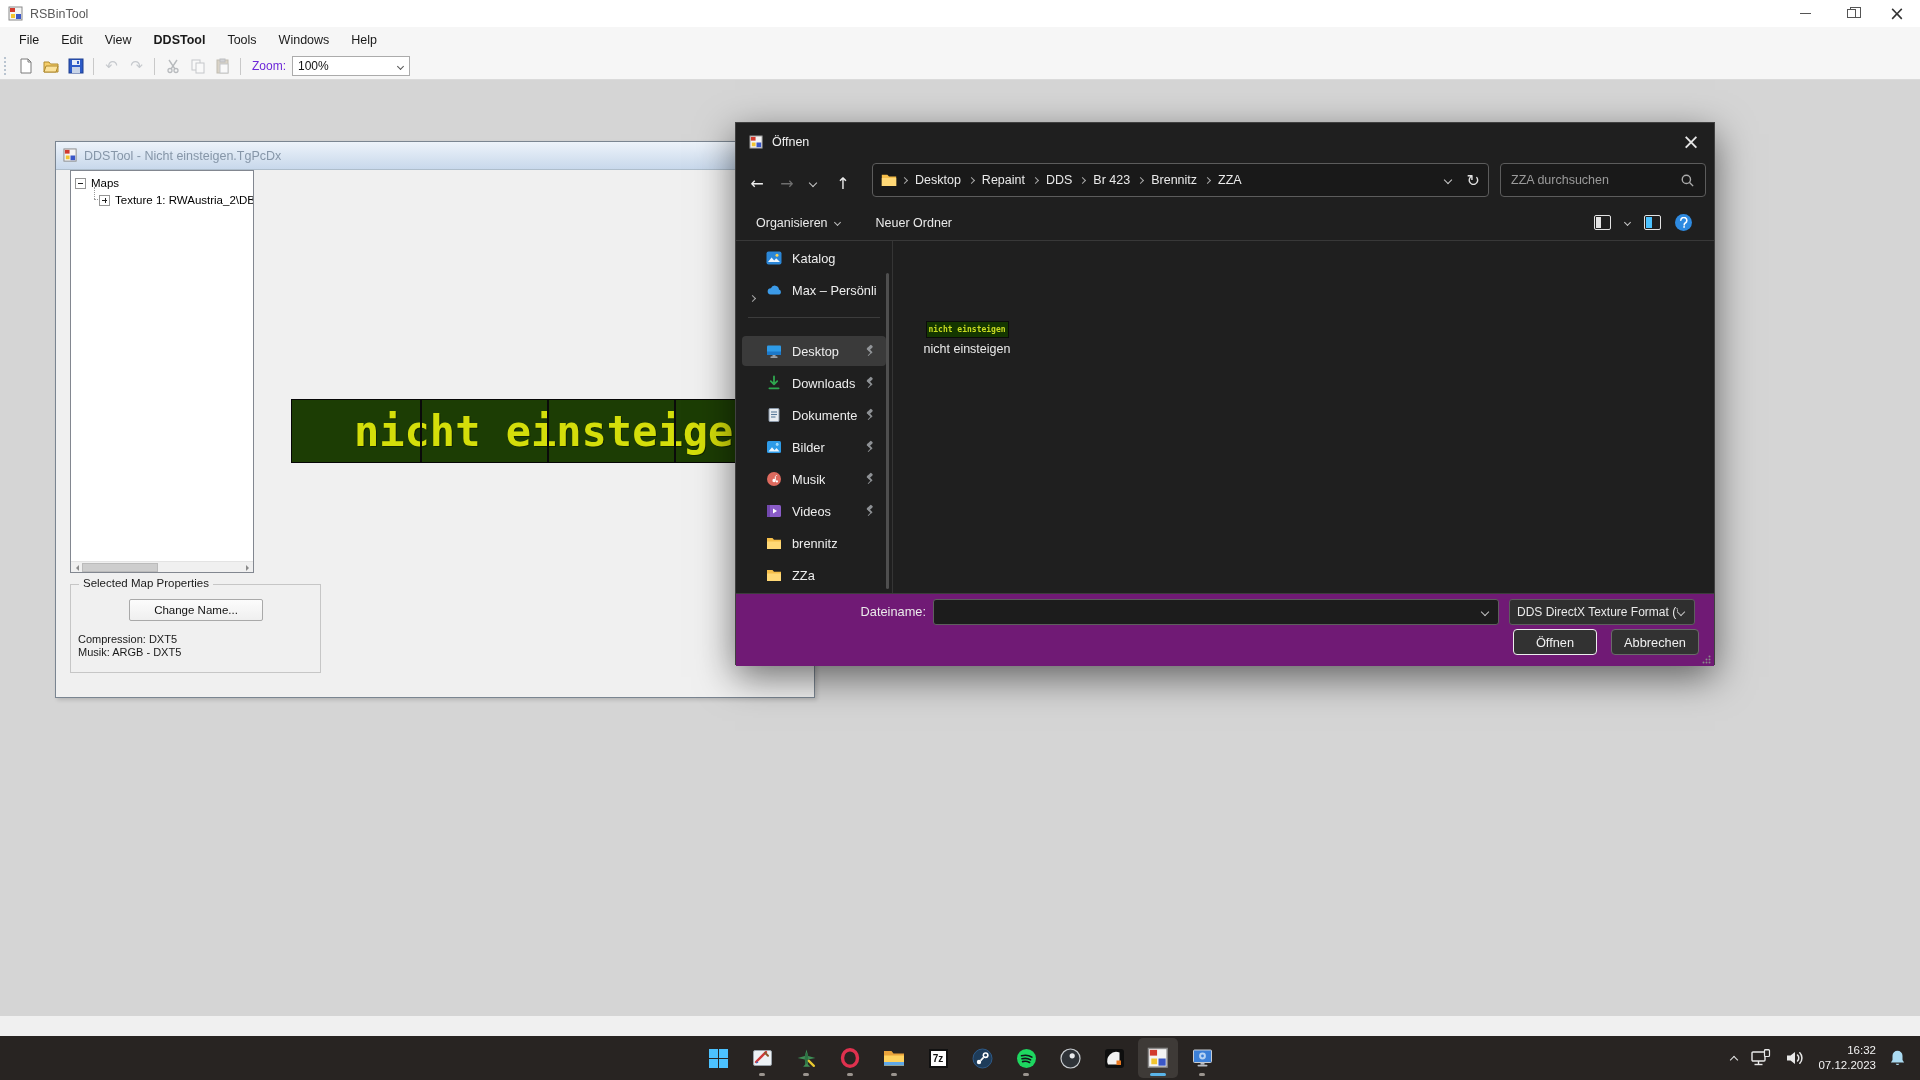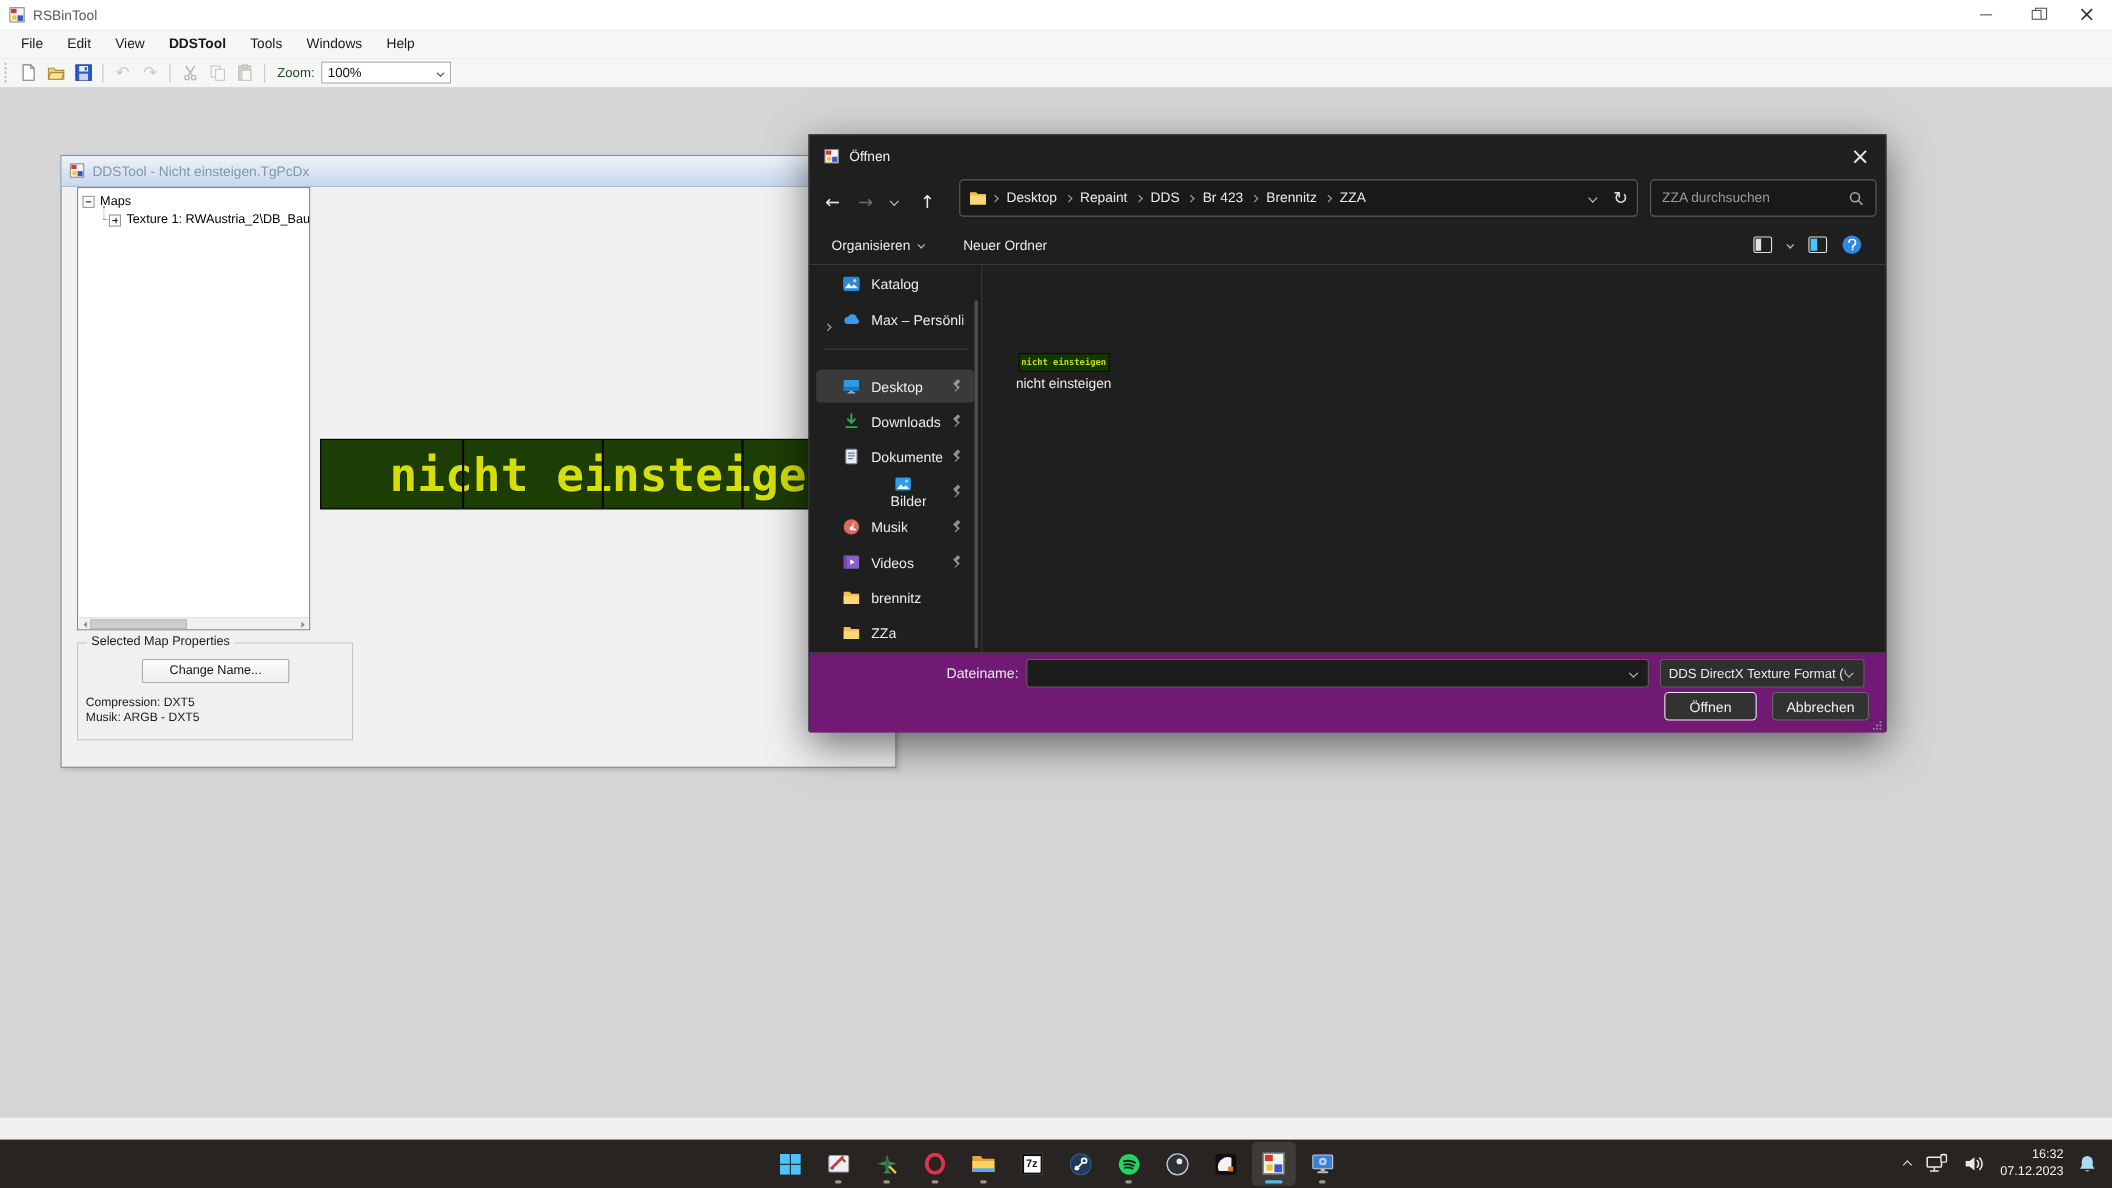--- a/index.html
+++ b/index.html
@@ -25,21 +25,21 @@
   .menu-item.bold{font-weight:bold;}
 
   .toolbar{position:absolute;left:0;top:53px;right:0;height:27px;background:#F6F6F6;
     border-bottom:1px solid #DADADA;display:flex;align-items:center;z-index:1;}
   .tb-grip{width:4px;height:18px;margin:0 5px 0 4px;border-left:2px dotted #B9C4D0;}
   .tb-ico{width:17px;height:17px;margin:0 4px;display:flex;align-items:center;justify-content:center;}
   .tb-ico svg{width:16px;height:16px;}
   .tb-ico.disabled{opacity:.42;filter:grayscale(.6);}
   .tb-sep{width:1px;height:17px;background:#C9C9C9;margin:0 5px;}
   .arrow-ch{font-family:"DejaVu Sans",sans-serif;font-size:15px;color:#7B8EA8;line-height:1;}
-  .zoom-label{font-size:12px;color:#14532d;margin:0 6px 0 6px;}
+  .zoom-label{font-size:12px;color:#6d28d9;margin:0 6px 0 6px;}
   .zoom-combo{width:118px;height:20px;background:#fff;border:1px solid #ABABAB;display:flex;align-items:center;}
   .zoom-value{font-size:12px;color:#111;padding-left:5px;flex:1;}
   .zoom-arrow{width:17px;height:100%;display:flex;align-items:center;justify-content:center;}
   .zoom-arrow .chev{width:5px;height:5px;border-color:#555;}
 
   .statusstrip{position:absolute;left:0;top:1016px;right:0;height:20px;background:#F0F0F0;z-index:1;}
 
   
   .chev{display:inline-block;width:7px;height:7px;border-right:1.6px solid #C8C8C8;border-bottom:1.6px solid #C8C8C8;}
   .chev.down{transform:rotate(45deg);}
@@ -50,21 +50,21 @@
   .child{position:absolute;left:55px;top:141px;width:760px;height:557px;background:#F0F0F0;
     border:1px solid #7A8591;z-index:2;box-shadow:2px 2px 4px rgba(0,0,0,.15);}
   .child-titlebar{height:28px;background:linear-gradient(#EDF3FA,#C8D8EB);display:flex;align-items:center;
     padding:0 7px;border-bottom:1px solid #AEBDCB;}
   .child-title{font-size:12.5px;color:#8696A8;margin-left:6px;}
   .child-minbtn{margin-left:auto;width:23px;height:15px;background:linear-gradient(#FDFEFF,#D3E0EF);
     border:1px solid #94A6BA;border-radius:2px;display:flex;align-items:flex-end;justify-content:center;padding-bottom:3px;}
   .child-minbtn span{width:8px;height:2px;background:#5A6B7E;}
   .child-client{position:relative;height:527px;}
 
-  .treepanel{position:absolute;left:14px;top:0;width:212px;height:403px;background:#fff;
+  .treepanel{position:absolute;left:14px;top:0;width:184px;height:403px;background:#fff;
     border:1px solid #828790;overflow:hidden;}
   .tree-row{position:absolute;display:flex;align-items:center;font-size:11.5px;color:#000;white-space:nowrap;}
   .expander{width:11px;height:11px;border:1px solid #969696;background:#fff;position:relative;flex:none;}
   .expander::before{content:"";position:absolute;left:2px;top:4.5px;width:5px;height:1px;background:#222;}
   .expander.plus::after{content:"";position:absolute;left:4.5px;top:2px;width:1px;height:5px;background:#222;}
   .tree-label{margin-left:5px;}
   .tree-vline{position:absolute;left:23px;top:16px;height:12px;border-left:1px dotted #9a9a9a;}
   .tree-hline{position:absolute;left:23px;top:28px;width:8px;border-top:1px dotted #9a9a9a;}
   .hscroll{position:absolute;left:0;right:0;bottom:0;height:11px;background:#F0F0F0;border-top:1px solid #E3E3E3;}
   .hscroll .thumb{position:absolute;left:11px;top:1px;width:42%;height:9px;background:#CDCDCD;border:1px solid #BBB;}
@@ -490,21 +490,21 @@
         <span class="side-pin">
           <svg viewBox="0 0 16 16">
               <g fill="#A2A6AA">
                 <rect x="6.6" y="1.6" width="3.4" height="6.4" rx="1" transform="rotate(45 8 5)"></rect>
                 <rect x="4.6" y="7" width="7" height="2" transform="rotate(45 8 8)"></rect>
                 <rect x="7.5" y="9.6" width="1.1" height="4.6" transform="rotate(45 8 12)"></rect>
               </g>
             </svg>
           </span>
       </div>
-      <div class="side-row" style="top:191px;flex-direction:column;">
+      <div class="side-row" style="top:191px;">
         <span class="sicon">
           <svg viewBox="0 0 16 16">
               <rect x="1" y="2" width="14" height="12" rx="1.5" fill="#2E9BE8"></rect>
               <path d="M2.5 12.5 6 8.2l2.6 3 1.9-2.2 3 3.5z" fill="#FFF" opacity=".92"></path>
               <circle cx="11.2" cy="5.4" r="1.3" fill="#CFEAFC"></circle>
               <path d="M11.2 3.2l.5 1.7 1.7.5-1.7.5-.5 1.7-.5-1.7-1.7-.5 1.7-.5z" fill="#7ED0F8" opacity=".7"></path>
             </svg>
           </span>
         <span class="side-label">Bilder</span>
         <span class="side-pin">

